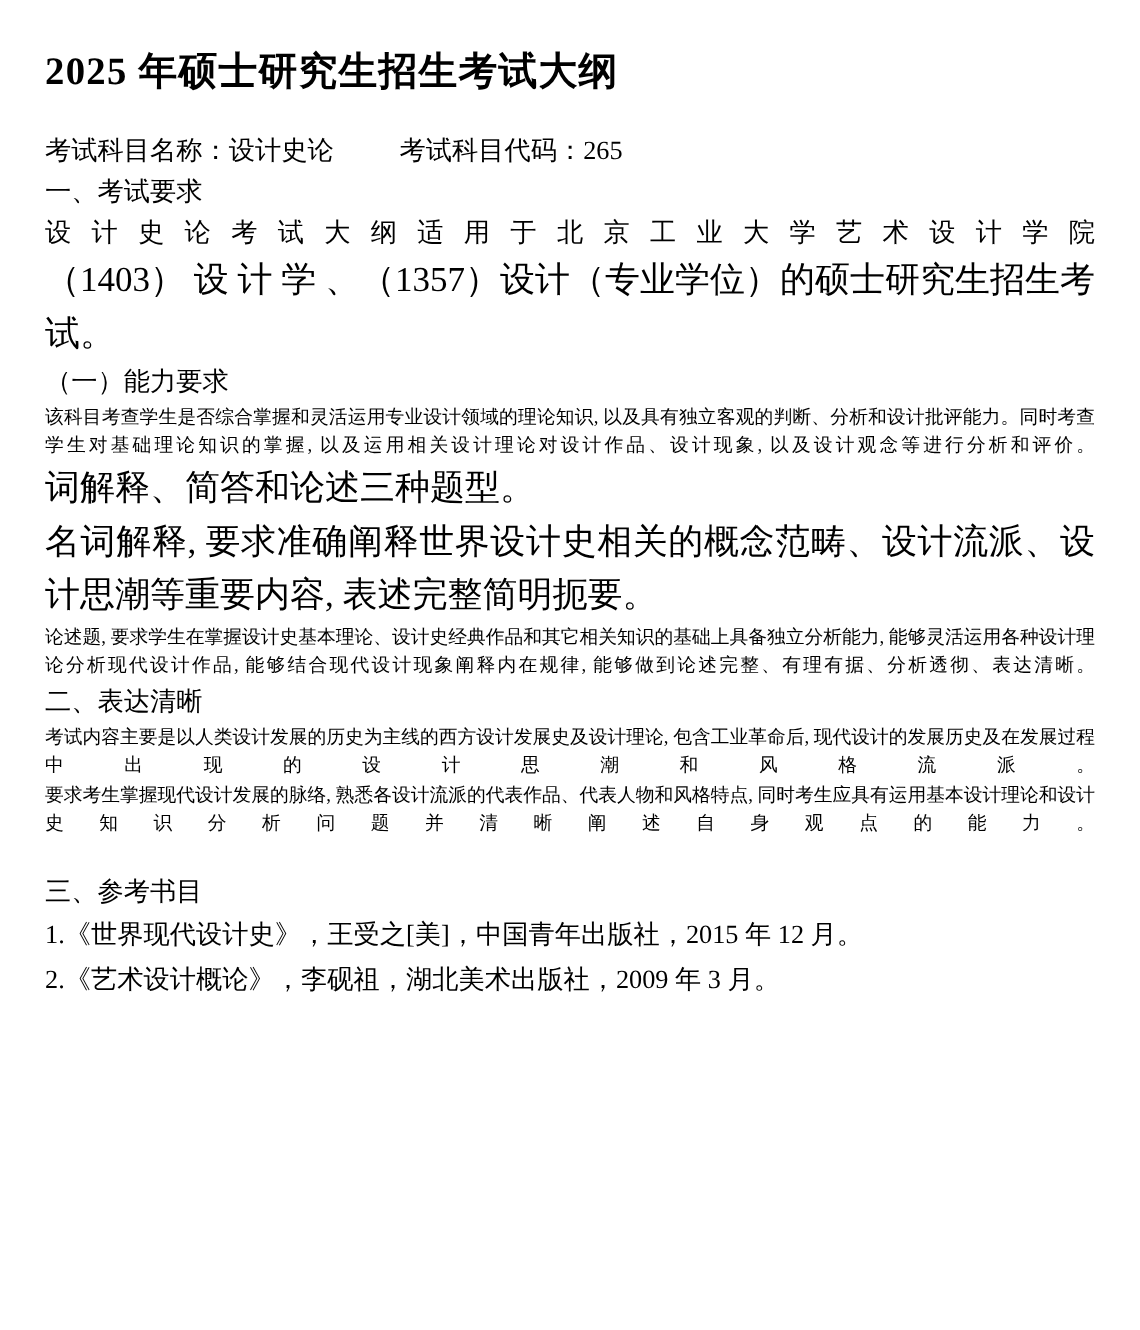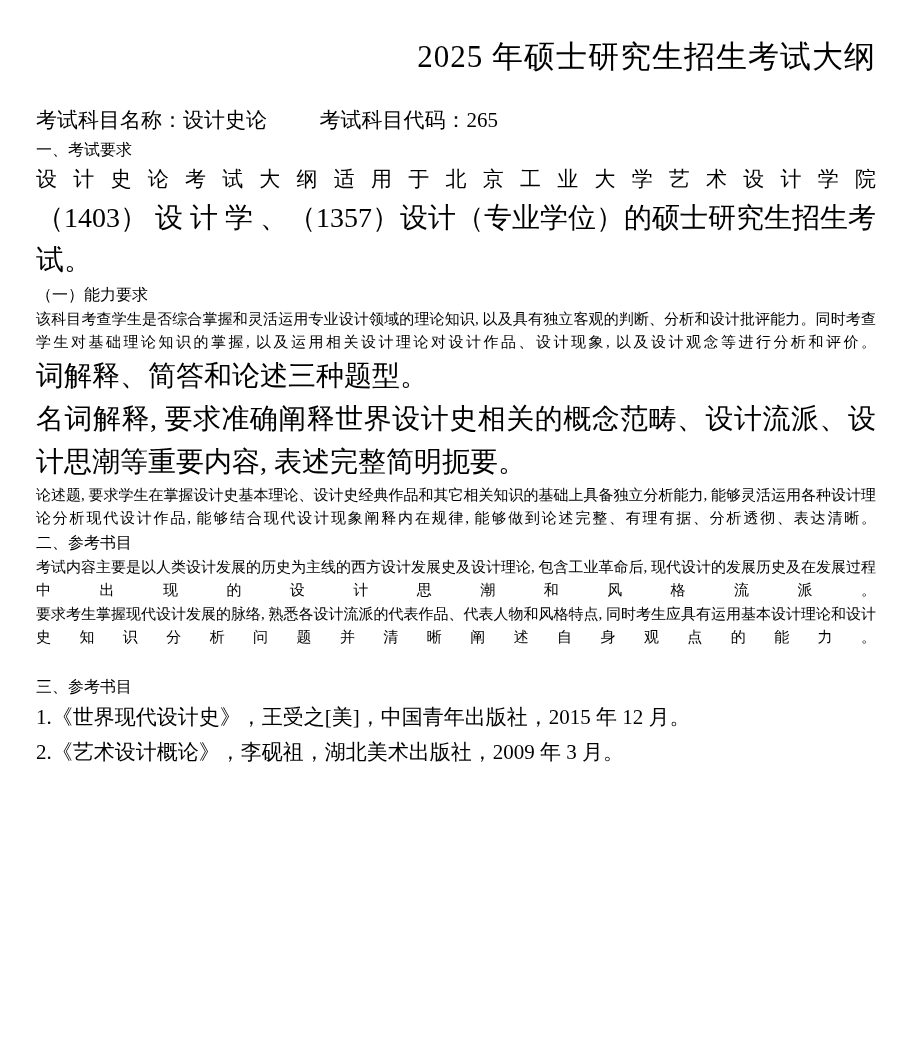--- a/index.html
+++ b/index.html
@@ -15,42 +15,42 @@
     overflow: hidden;
   }
   .page {
     width: 912px;
     height: 1064px;
     box-sizing: border-box;
     padding: 28px 36px 10px 36px;
     position: relative;
   }
   .doc-title {
-    text-align: right;
+    text-align: left;
     font-size: 31px;
-    font-weight: normal;
+    font-weight: bold;
     letter-spacing: 1px;
     margin: 8px 0 26px 0;
     line-height: 1.35;
   }
   .subject-line {
     font-size: 21px;
     line-height: 1.55;
     margin-bottom: 2px;
     white-space: pre;
   }
   p.para {
     font-size: 28px;
     line-height: 1.52;
     margin: 0 0 1px 0;
     text-align: justify;
     text-justify: inter-ideograph;
   }
   p.heading {
-    font-size: 16px;
+    font-size: 21px;
     line-height: 1.52;
     margin: 0 0 1px 0;
   }
   p.justified-full {
     font-size: 15px;
     line-height: 1.52;
     margin: 0 0 1px 0;
     text-align: justify;
     text-align-last: justify;
     text-justify: inter-ideograph;
@@ -84,21 +84,21 @@
   <p class="spaced-wide">设 计 史 论 考 试 大 纲 适 用 于 北 京 工 业 大 学 艺 术 设 计 学 院</p>
   <p class="para">（1403） 设 计 学 、（1357）设计（专业学位）的硕士研究生招生考试。</p>
 
   <p class="heading">（一）能力要求</p>
   <p class="justified-full">该科目考查学生是否综合掌握和灵活运用专业设计领域的理论知识, 以及具有独立客观的判断、分析和设计批评能力。同时考查学生对基础理论知识的掌握, 以及运用相关设计理论对设计作品、设计现象, 以及设计观念等进行分析和评价。</p>
 
   <p class="para">词解释、简答和论述三种题型。</p>
   <p class="para">名词解释, 要求准确阐释世界设计史相关的概念范畴、设计流派、设计思潮等重要内容, 表述完整简明扼要。</p>
   <p class="justified-full">论述题, 要求学生在掌握设计史基本理论、设计史经典作品和其它相关知识的基础上具备独立分析能力, 能够灵活运用各种设计理论分析现代设计作品, 能够结合现代设计现象阐释内在规律, 能够做到论述完整、有理有据、分析透彻、表达清晰。</p>
 
-  <p class="heading">二、参考书目</p>
+  <p class="heading">二、表达清晰</p>
   <p class="justified-full">考试内容主要是以人类设计发展的历史为主线的西方设计发展史及设计理论, 包含工业革命后, 现代设计的发展历史及在发展过程中出现的设计思潮和风格流派。</p>
   <p class="justified-full">要求考生掌握现代设计发展的脉络, 熟悉各设计流派的代表作品、代表人物和风格特点, 同时考生应具有运用基本设计理论和设计史知识分析问题并清晰阐述自身观点的能力。</p>
 
   <div class="gap"></div>
 
   <p class="heading">三、参考书目</p>
   <div class="refs">
     <p>1.《世界现代设计史》，王受之[美]，中国青年出版社，2015 年 12 月。</p>
     <p>2.《艺术设计概论》，李砚祖，湖北美术出版社，2009 年 3 月。</p>
   </div>

